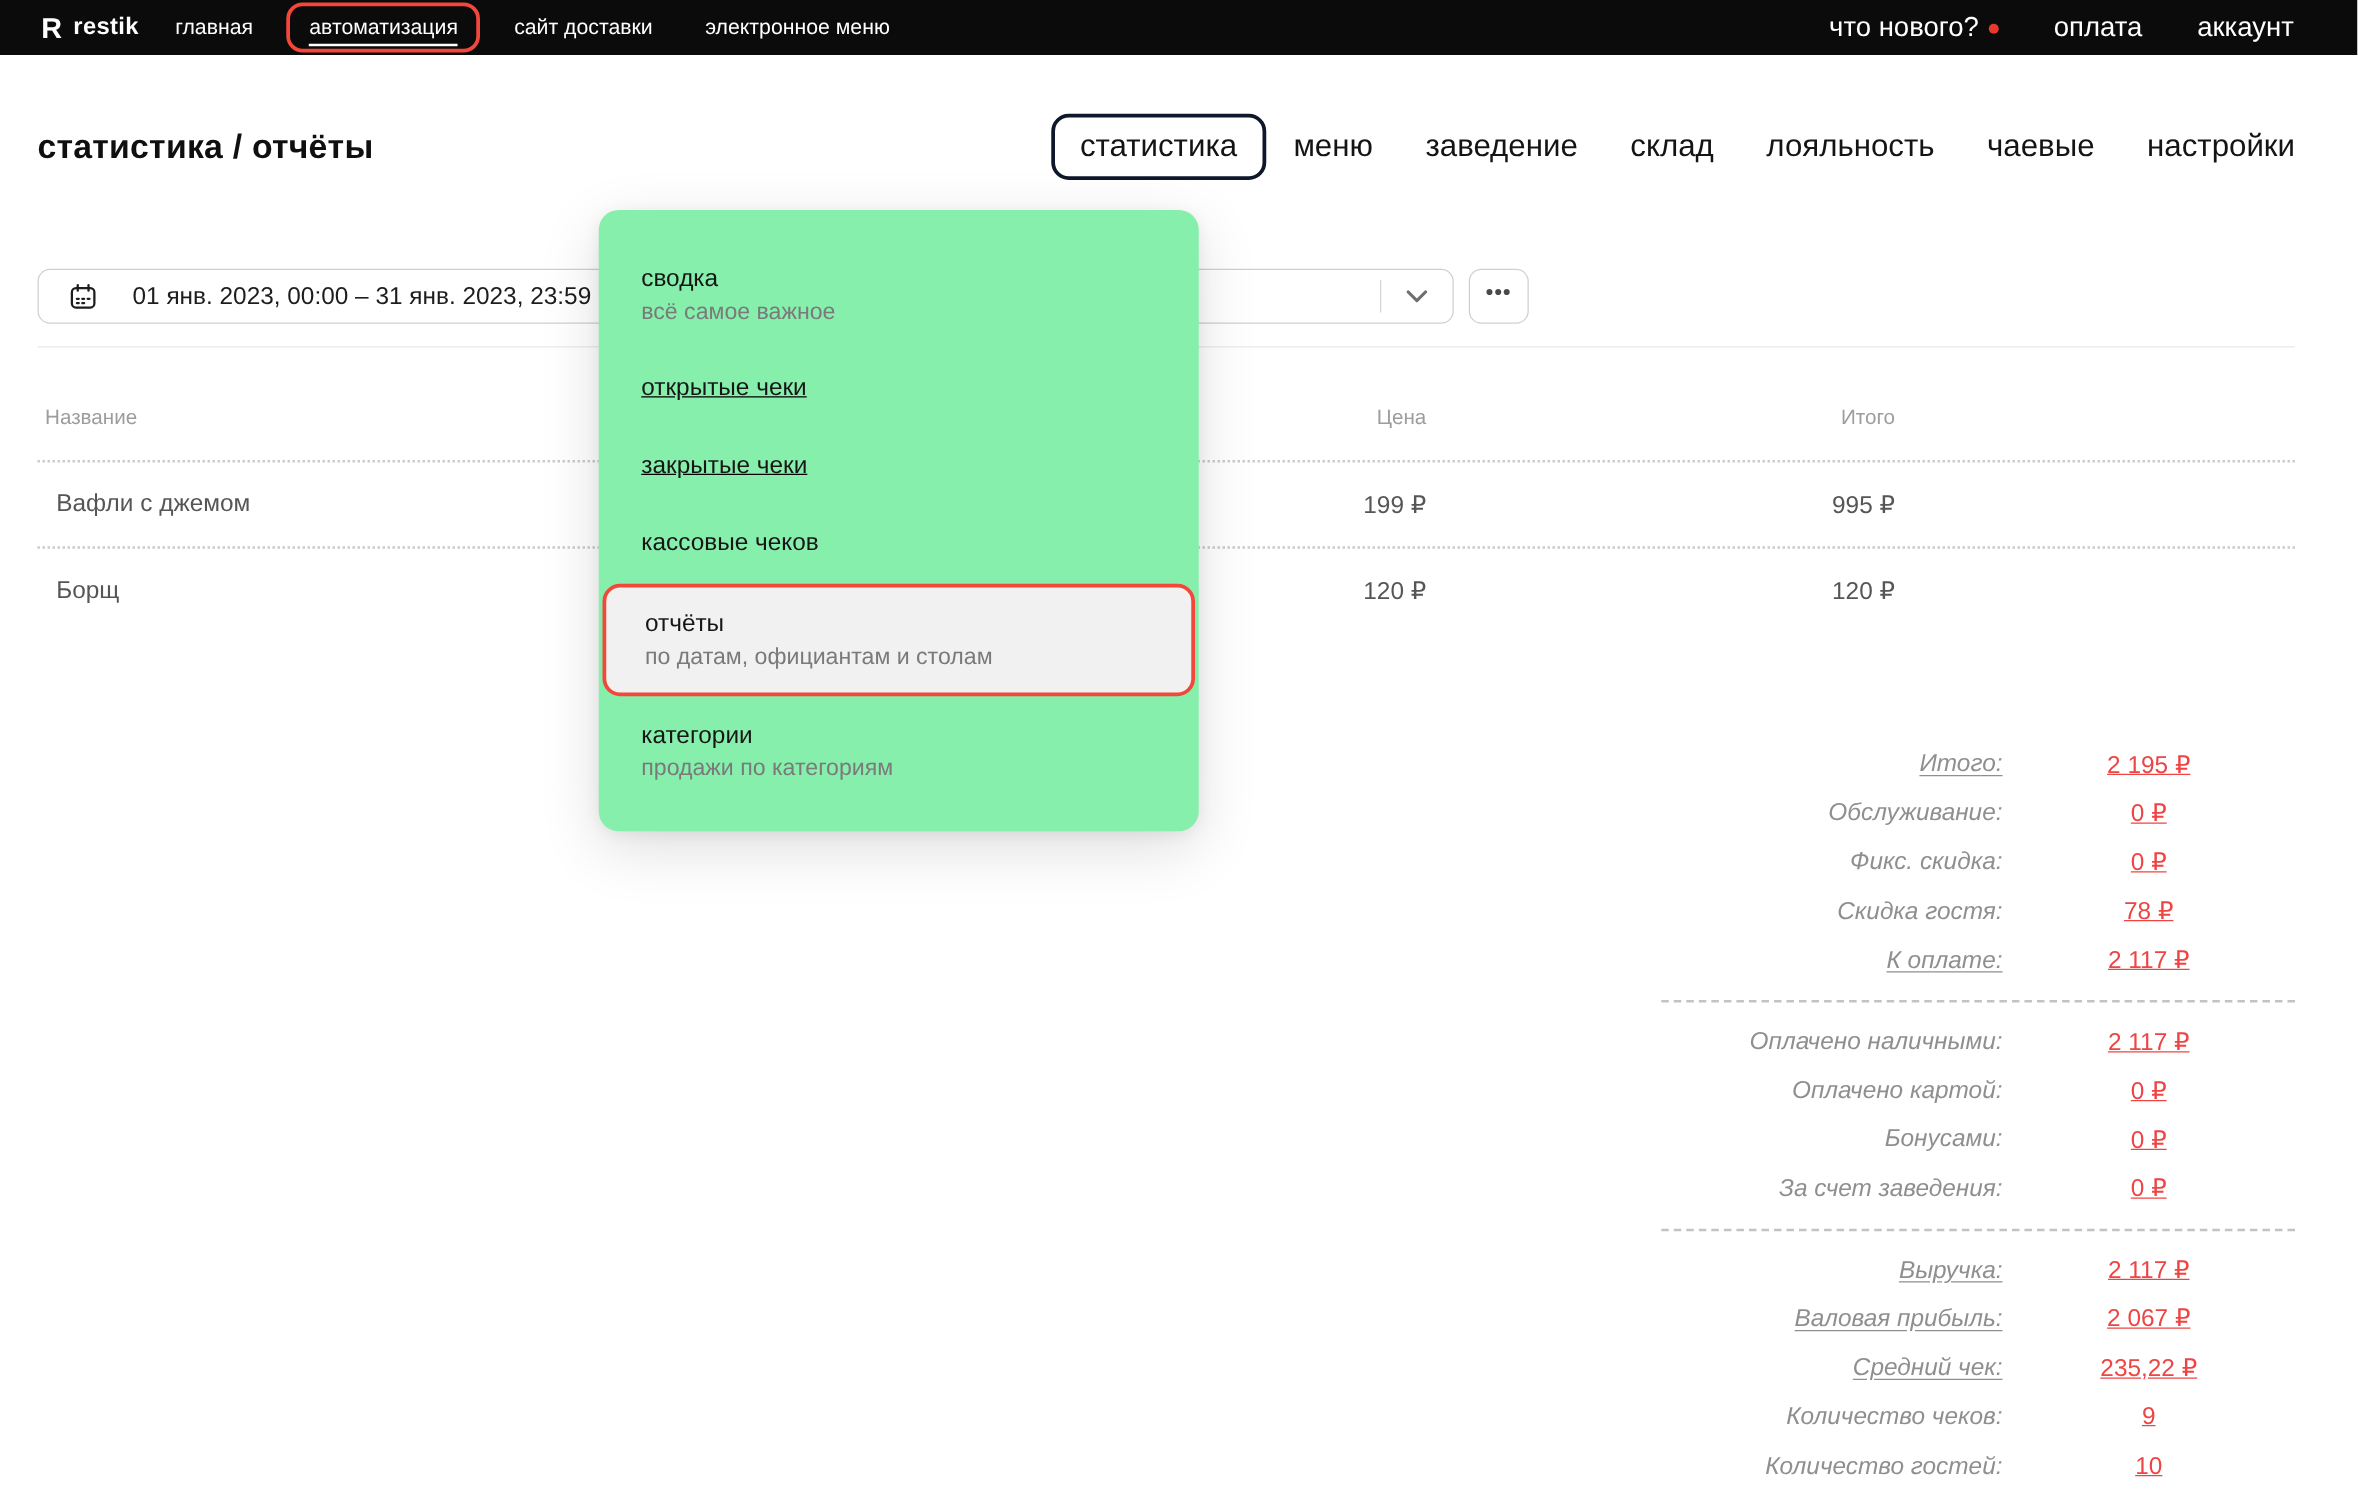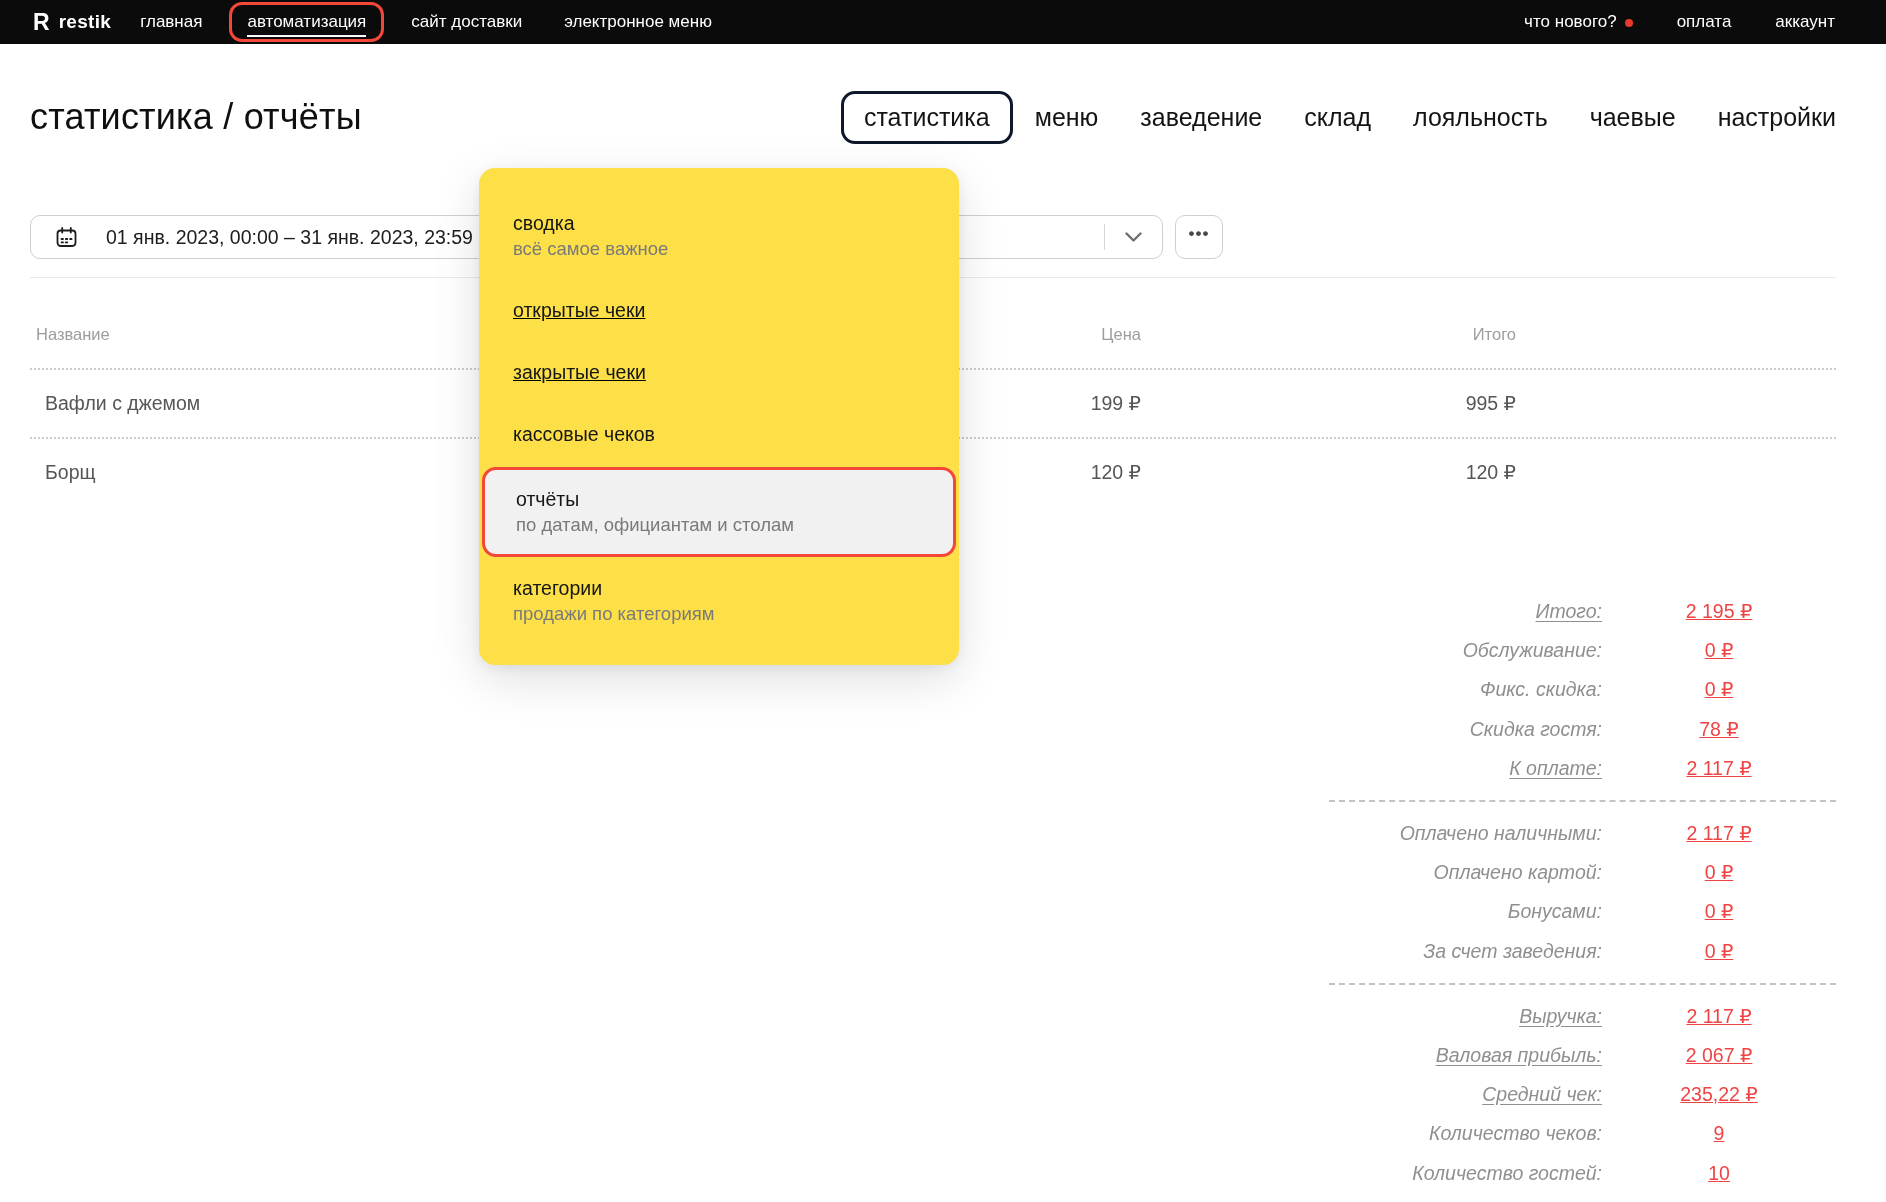--- a/index.html
+++ b/index.html
@@ -10,28 +10,28 @@
   
   .navbar { position:absolute; top:0; left:0; width:100%; height:44px; background:#0b0b0b;
     display:flex; align-items:center; padding:0 51px 0 33px; color:#fff; }
   .logo { display:flex; align-items:center; gap:9px; }
   .logo-icon { font-size:23px; font-weight:800; color:#fff; line-height:1; }
   .logo-text { font-size:19px; font-weight:700; letter-spacing:.3px; }
   .nav-links { display:flex; align-items:center; gap:42px; margin-left:29px; font-size:17px; }
   .nav-link { cursor:pointer; white-space:nowrap; }
   .nav-box { border:3px solid #f3473a; border-radius:13px; padding:7px 15px; margin:-10px -15px; }
   .nav-box .nav-link-inner { border-bottom:2px solid #fff; padding-bottom:4px; }
-  .nav-right { margin-left:auto; display:flex; align-items:center; gap:44px; font-size:17px; }
+  .nav-right { margin-left:auto; display:flex; align-items:center; gap:44px; font-size:22px; }
   .new-dot { display:inline-block; width:8px; height:8px; border-radius:50%;
     background:#e8392e; margin-left:8px; vertical-align:middle; }
 
   
   .page-head { position:absolute; top:84px; left:30px; right:50px; height:66px;
     display:flex; align-items:center; justify-content:space-between; }
-  .crumb { font-size:36px; font-weight:400; color:#0f0f0f; letter-spacing:.2px; }
+  .crumb { font-size:27px; font-weight:700; color:#0f0f0f; letter-spacing:.2px; }
   .sec-nav { display:flex; align-items:center; gap:42px; font-size:25px; color:#141414; }
   .sec-item { cursor:pointer; white-space:nowrap; }
   .sec-box { border:3px solid #0f172a; border-radius:14px; padding:9px 20px; margin:-12px -20px; }
 
   
   .filters { position:absolute; top:215px; left:30px; right:50px; height:44px; }
   .date-input { position:absolute; left:0; top:0; width:1133px; height:44px; background:#fff;
     border:1.5px solid #cfcfcf; border-radius:10px; display:flex; align-items:center; cursor:pointer; }
   .cal-icon { margin:0 0 0 24px; display:flex; }
   .date-text { margin-left:28px; font-size:19.5px; color:#1d1d1d; white-space:nowrap; overflow:hidden; }
@@ -55,21 +55,21 @@
 
   
   .summary { position:absolute; top:592px; right:50px; width:745px; font-size:19.5px; }
   .srow { height:39.2px; display:flex; align-items:center; justify-content:flex-end; }
   .slabel { color:#8f8f8f; white-space:nowrap;font-style:italic; }
   .slabel.u { text-decoration:underline; text-underline-offset:3px; }
   .sval { width:234px; text-align:center; color:#ef4444; white-space:nowrap;text-decoration:underline; }
   .sdiv { border-top:2px dashed #c3c3c3; width:507px; margin:12px 0 12px auto; }
 
   
-  .dropdown { position:absolute; left:479px; top:168px; width:480px; height:497px; background:#fde047;
+  .dropdown { position:absolute; left:479px; top:168px; width:480px; height:497px; background:#86efac;
     border-radius:16px; box-shadow:0 14px 48px rgba(0,0,0,.13),0 3px 12px rgba(0,0,0,.06);
     padding:42px 34px 0; z-index:50; }
   .dd-item { cursor:pointer; }
   .dd-title { font-size:19.5px; font-weight:500; color:#161616; line-height:26px; }
   .dd-sub { font-size:18.5px; color:#7a7a7a; line-height:26px; }
   .mb35 { margin-bottom:35px; } .mb36 { margin-bottom:36px;text-decoration:underline; } .mb20 { margin-bottom:20px; }
   .dd-hi { margin:0 -31px; padding:16px 31px; border:3px solid #f3473a; border-radius:14px;
     background:#f1f1f1; }
   .mt18 { margin-top:18px; }
 </style>

